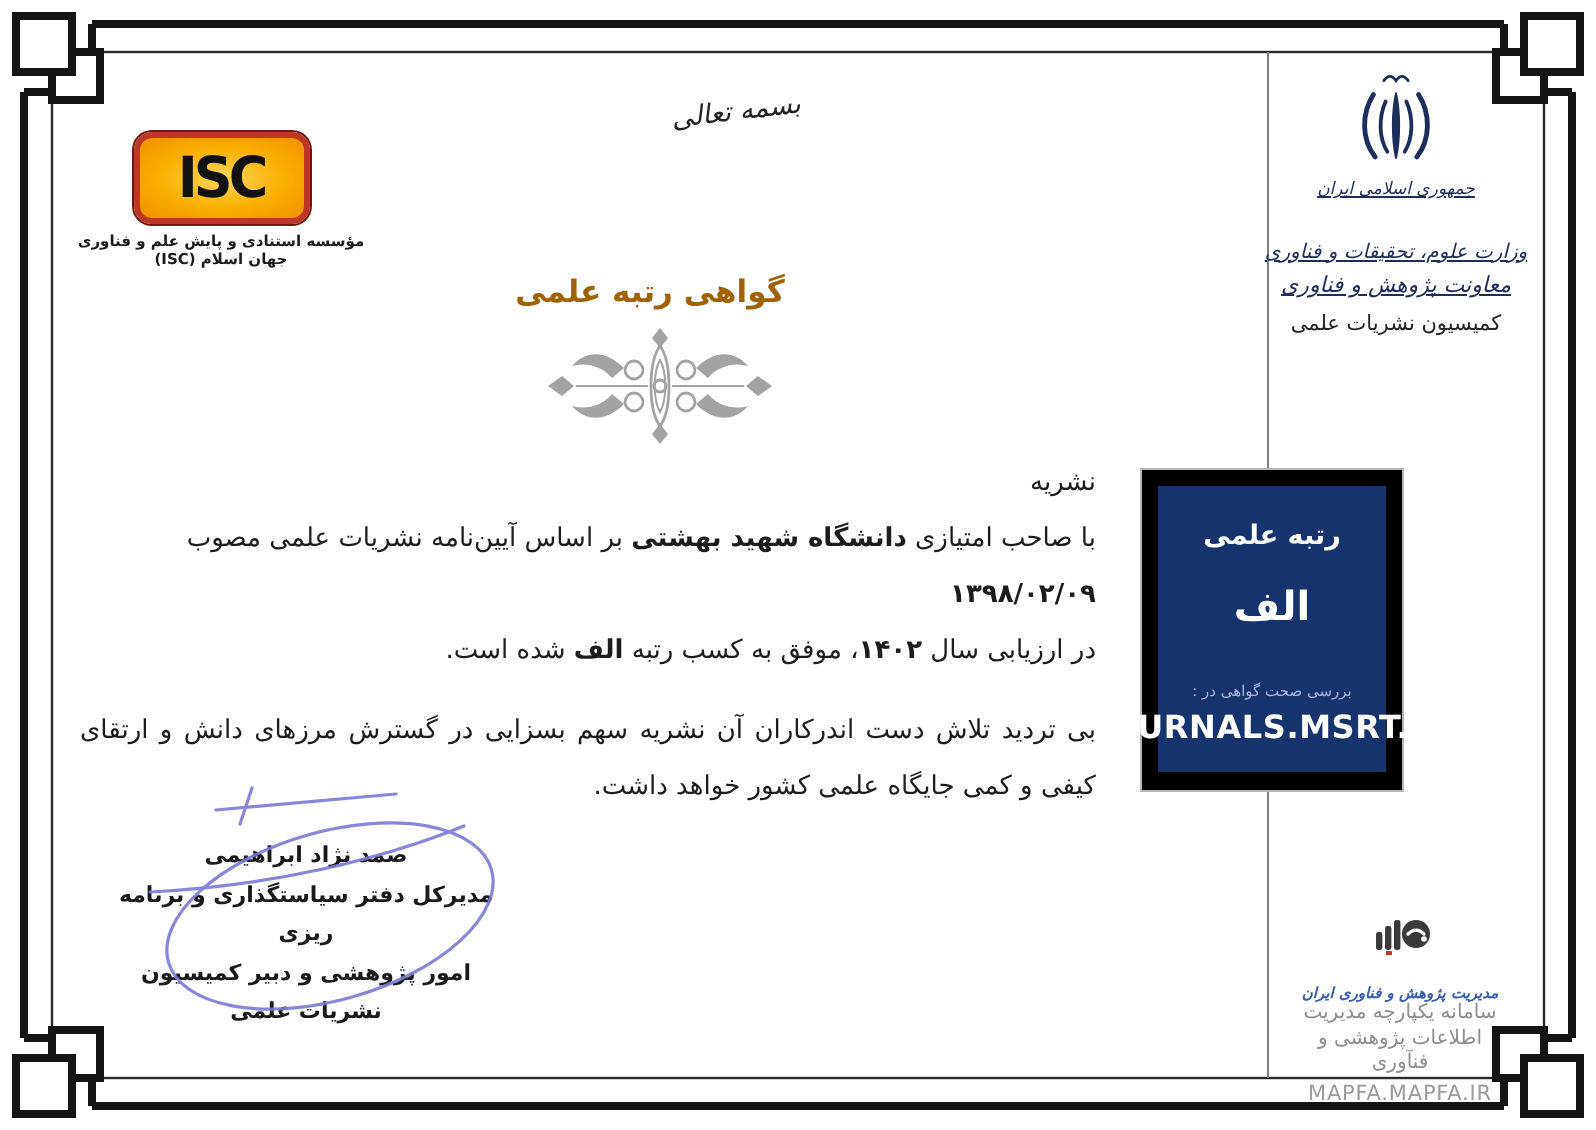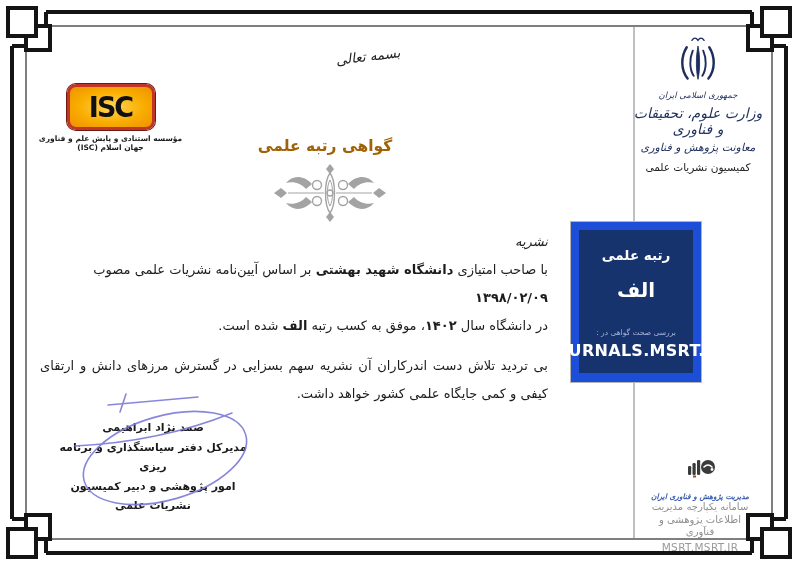--- a/index.html
+++ b/index.html
@@ -8,60 +8,60 @@
     font-family:"DejaVu Sans",sans-serif;
   }
   .abs{position:absolute;}
   
   .bismillah{
     left:318px;top:48px;width:100px;text-align:center;
     font-size:13.5px;font-style:italic;color:#222;
     transform:rotate(-7deg);
   }
   
-  .isc-block{left:38px;top:66px;width:145px;text-align:center;margin-top:18px;}
+  .isc-block{left:38px;top:66px;width:145px;text-align:center;}
   .isc-logo{
     width:82px;height:40px;margin:0 auto;border-radius:9px;
     background:radial-gradient(ellipse at center,#ffd65a 0%,#f9ae00 55%,#ef9000 100%);
     border:3px solid #bf3526;box-shadow:0 0 0 1px #6e1a10;
     display:flex;align-items:center;justify-content:center;
   }
   .isc-logo span{
     font-size:27px;font-weight:900;color:#111;letter-spacing:-2px;line-height:1;
     transform:scaleY(1.05);
   }
   .isc-caption{margin-top:4px;font-size:7.5px;font-weight:bold;color:#1a1a1a;line-height:1.25;}
   
   .ministry{left:630px;top:36px;width:136px;text-align:center;color:#1d2d5c;}
-  .ministry .callig{font-style:italic;line-height:1.15;}
+  .ministry .callig{font-style:italic;line-height:1.15;text-decoration:underline;}
   .ministry .l1{font-size:8.5px;margin-top:3px;}
-  .ministry .l2{font-size:14px;margin-top:4px;}
+  .ministry .l2{font-size:10px;margin-top:20px;}
   .ministry .l3{font-size:11px;margin-top:5px;}
   .ministry .l4{font-size:10.5px;margin-top:6px;color:#222;font-style:normal;}
   
   .cert-title{
     left:240px;top:137px;width:170px;text-align:center;
     font-size:15.5px;font-weight:bold;color:#a16207;
   }
   .ornament{left:268px;top:161px;}
   
   .body-text{left:40px;top:228px;width:508px;direction:rtl;color:#1c1c1c;}
   .body-text .line{font-size:13px;line-height:28px;text-align:right;}
-  .journal-label{font-size:13px;line-height:24px;font-style:italic;}
+  .journal-label{font-size:13px;line-height:24px;}
   .journal-name{font-size:14.5px;font-weight:bold;line-height:30px;}
   .just{text-align:justify;text-align-last:justify;}
   .gap{height:12px;}
   .body-text b{font-weight:bold;}
   
   .signature{left:48px;top:418px;width:210px;text-align:center;color:#1a1a1a;
     font-size:11px;font-weight:bold;line-height:19.5px;direction:rtl;}
   .sig-scribble{left:40px;top:388px;pointer-events:none;}
   
   .rank-box{
-    left:570px;top:221px;width:132px;height:162px;background:#1d4ed8;
+    left:570px;top:234px;width:132px;height:162px;background:#000000;
     border:1px solid #b5b5b5;box-sizing:border-box;
   }
   .rank-inner{
     position:absolute;left:8px;top:8px;right:8px;bottom:9px;background:#17336e;
     display:flex;flex-direction:column;align-items:center;color:#fff;direction:rtl;
   }
   .rank-label{margin-top:17px;font-size:13.5px;font-weight:bold;}
   .rank-grade{margin-top:15px;font-size:20px;font-weight:bold;}
   .rank-spacer{flex:1;}
   .verify-caption{font-size:7.5px;color:#a9b6da;margin-bottom:4px;}
@@ -149,21 +149,21 @@
         <path d="M68,32 H104" stroke-width="1"></path>
         <path d="M105,32 l6,-5 l7,5 l-7,5 Z" fill="#a3a3a3" stroke="none"></path>
       </g>
       <use href="#orn-side" transform="translate(124,0) scale(-1,1)"></use>
     </g>
   </svg>
 
   <div class="abs body-text">
     <div class="line journal-label">نشریه</div>
     <div class="line just"><span>با صاحب امتیازی </span><b>دانشگاه شهید بهشتی</b><span> بر اساس آیین‌نامه نشریات علمی مصوب </span><b>۱۳۹۸/۰۲/۰۹</b></div>
-    <div class="line"><span>در دانشگاه سال </span><b>۱۴۰۲</b><span>، موفق به کسب رتبه  </span><b>الف</b><span>  شده است.</span></div>
+    <div class="line"><span>در ارزیابی سال </span><b>۱۴۰۲</b><span>، موفق به کسب رتبه  </span><b>الف</b><span>  شده است.</span></div>
     <div class="gap"></div>
     <div class="line just">بی تردید تلاش دست اندرکاران آن نشریه سهم بسزایی در گسترش مرزهای دانش و ارتقای</div>
     <div class="line">کیفی و کمی جایگاه علمی کشور خواهد داشت.</div>
   </div>
 
   <div class="abs signature">
     <div>صمد نژاد ابراهیمی</div>
     <div>مدیرکل دفتر سیاستگذاری و برنامه ریزی</div>
     <div>امور پژوهشی  و دبیر  کمیسیون</div>
     <div>نشریات علمی</div>
@@ -193,16 +193,16 @@
       <rect x="10.5" y="5" width="3.2" height="12" rx="1.2" fill="#3a3a3a"></rect>
       <rect x="15" y="2" width="3.2" height="15" rx="1.2" fill="#3a3a3a"></rect>
       <circle cx="26" cy="9" r="7" fill="#3a3a3a"></circle>
       <path d="M22,9 q4,-4 8,0" stroke="#ffffff" stroke-width="1.6" fill="none" stroke-linecap="round"></path>
       <circle cx="30" cy="11.5" r="1.4" fill="#ffffff"></circle>
       <rect x="11" y="17.5" width="3" height="2" fill="#c0392b"></rect>
     </svg>
     <div class="m1">مدیریت پژوهش و فناوری ایران</div>
     <div class="m2">سامانه یکپارچه مدیریت</div>
     <div class="m3">اطلاعات پژوهشی و فنآوری</div>
-    <div class="murl">MSRT.MSRT.IR</div>
+    <div class="murl">MAPFA.MAPFA.IR</div>
   </div>
 
 </div>
 
 </body></html>

